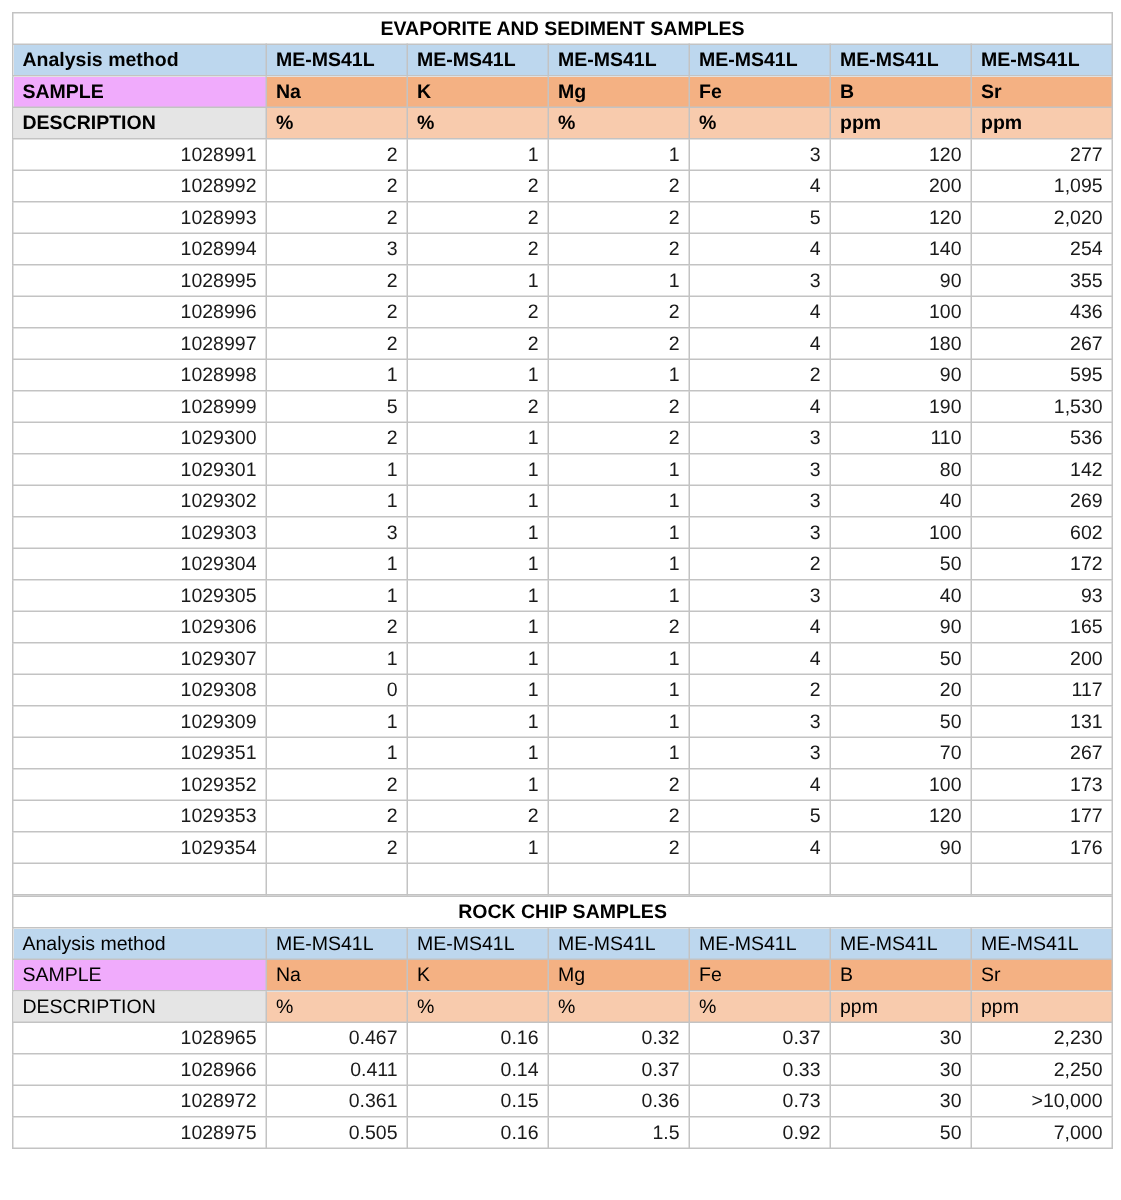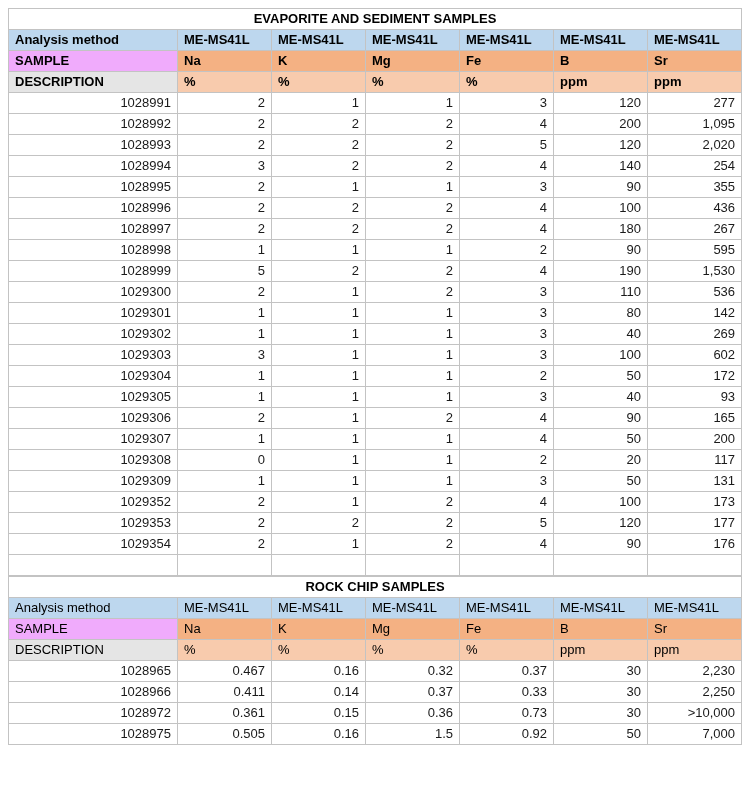--- a/index.html
+++ b/index.html
@@ -267,20 +267,29 @@
           <tr class="data">
             <td class="idc">1029309</td>
             <td class="num">1</td>
             <td class="num">1</td>
             <td class="num">1</td>
             <td class="num">3</td>
             <td class="num">50</td>
             <td class="num">131</td>
           </tr>
           <tr class="data">
+            <td class="idc">1029351</td>
+            <td class="num">1</td>
+            <td class="num">1</td>
+            <td class="num">1</td>
+            <td class="num">3</td>
+            <td class="num">70</td>
+            <td class="num">267</td>
+          </tr>
+          <tr class="data">
             <td class="idc">1029352</td>
             <td class="num">2</td>
             <td class="num">1</td>
             <td class="num">2</td>
             <td class="num">4</td>
             <td class="num">100</td>
             <td class="num">173</td>
           </tr>
           <tr class="data">
             <td class="idc">1029353</td>

